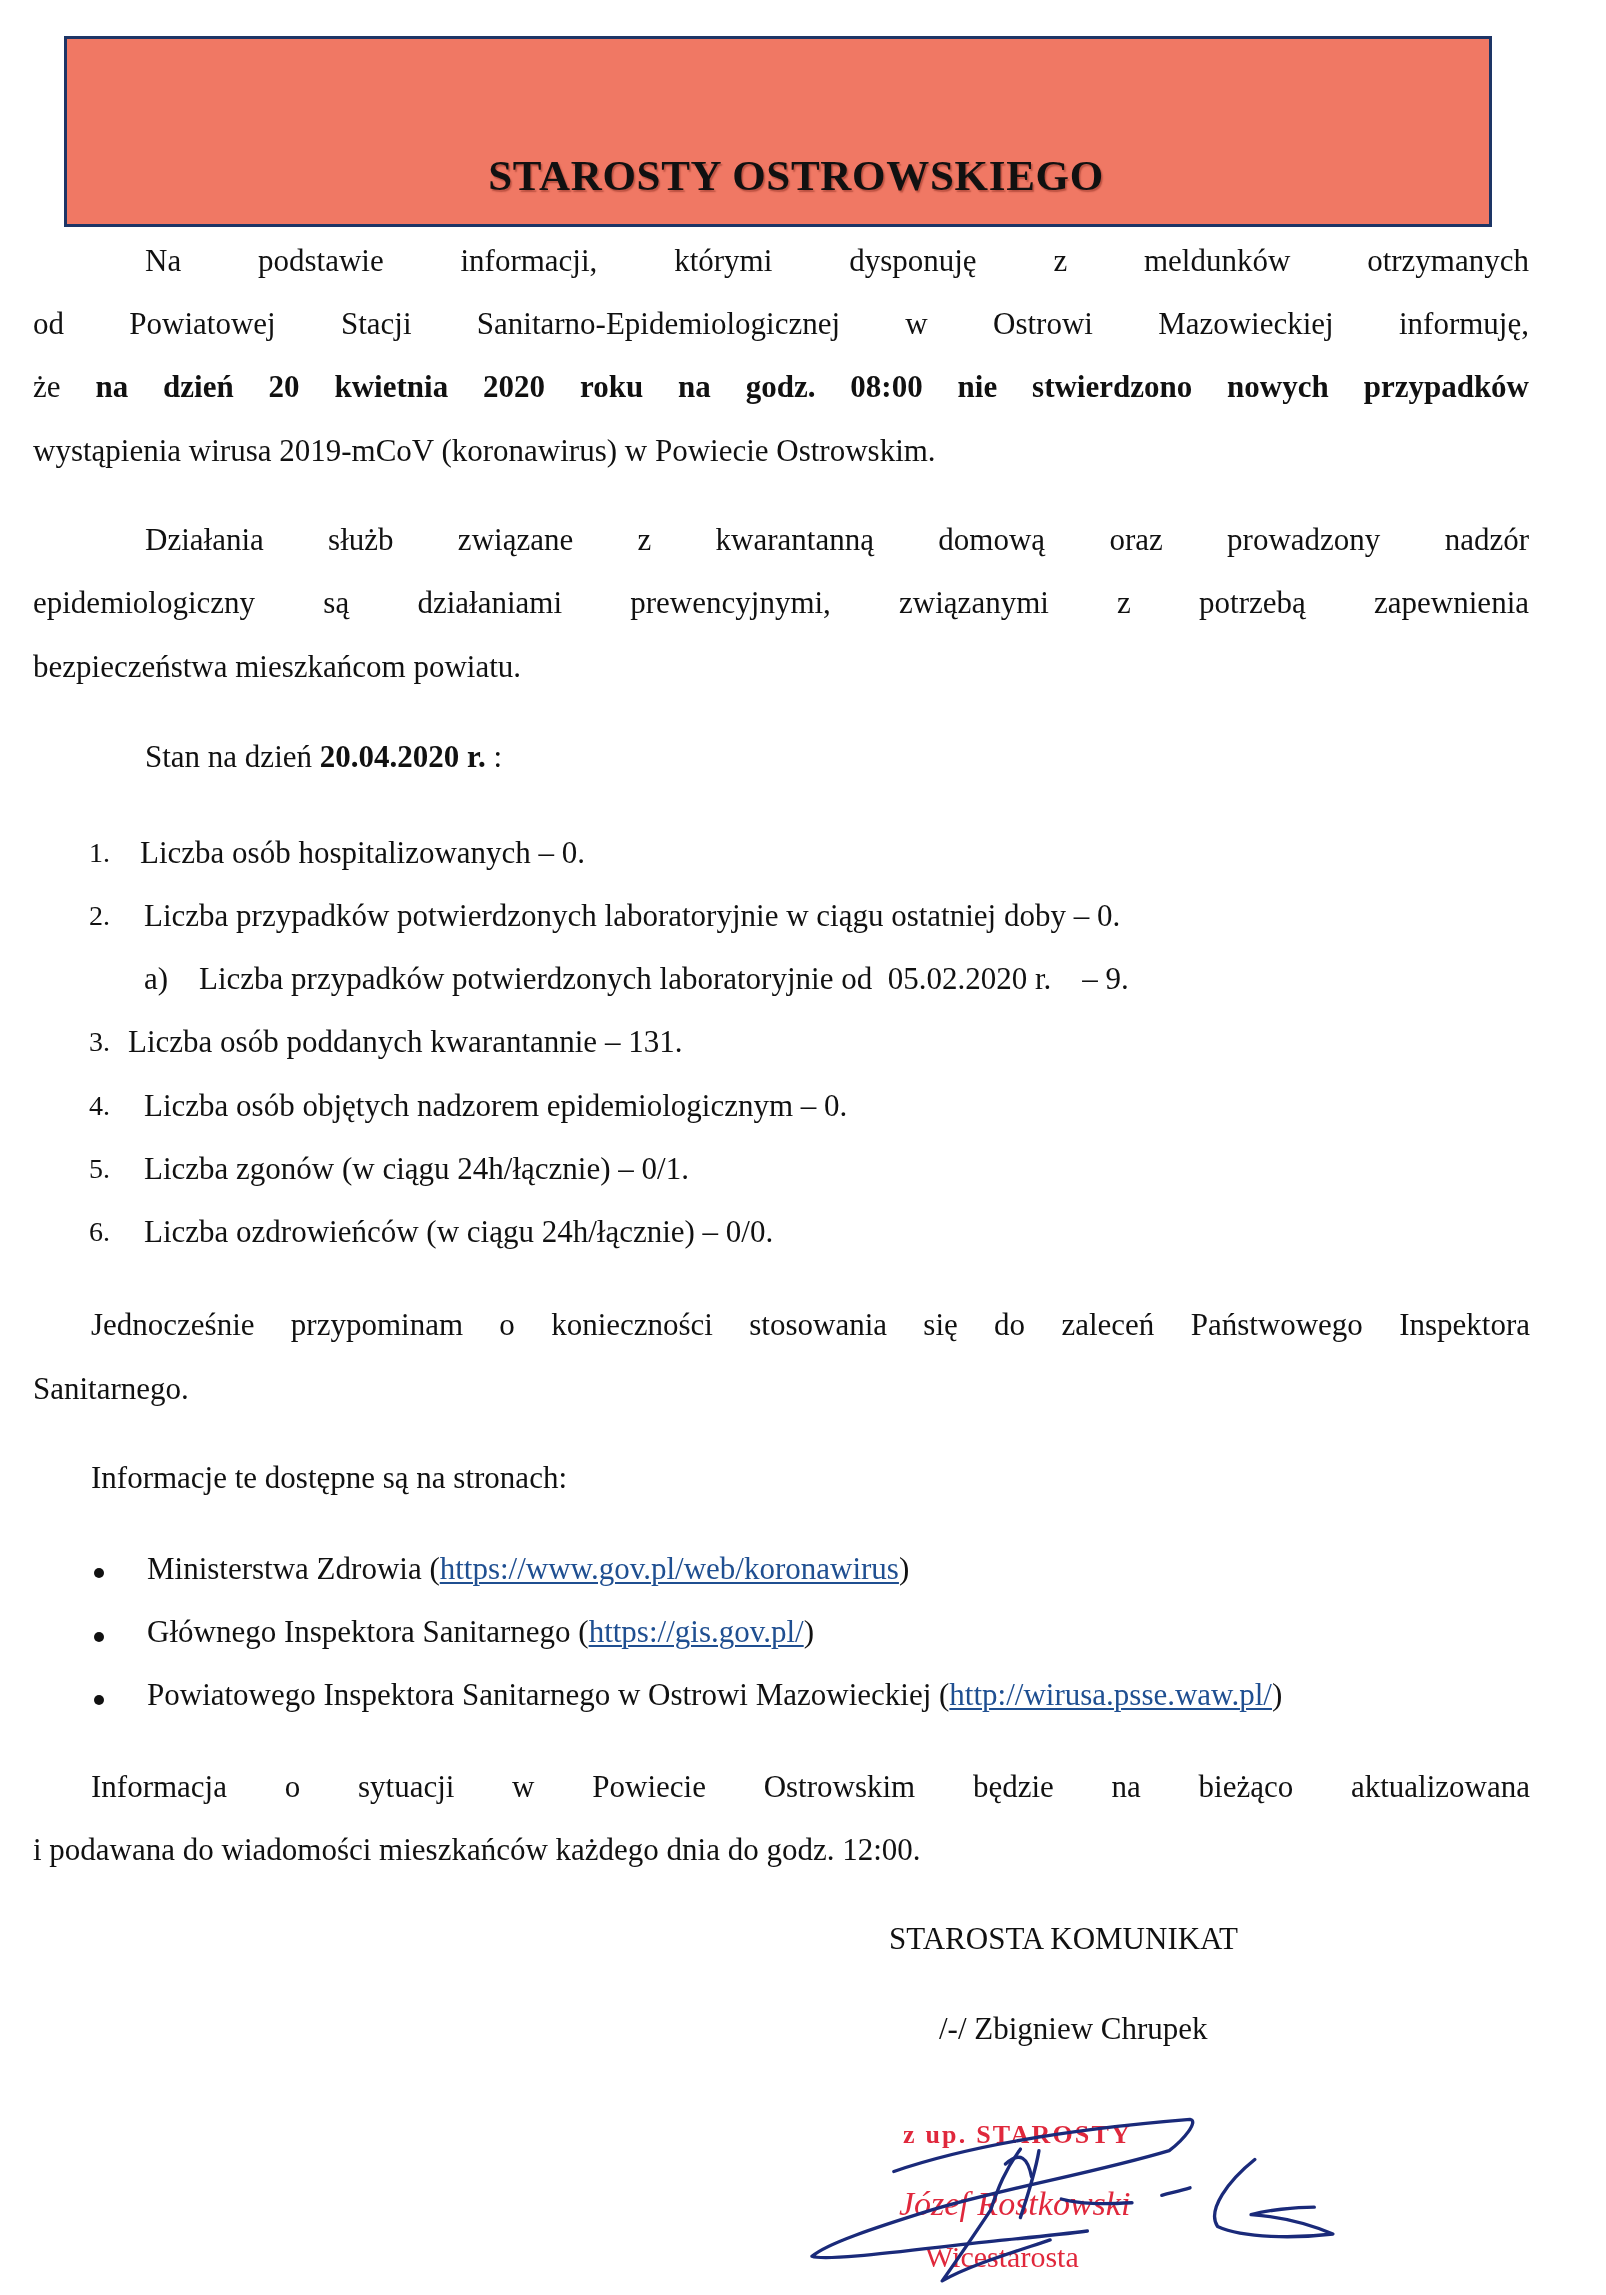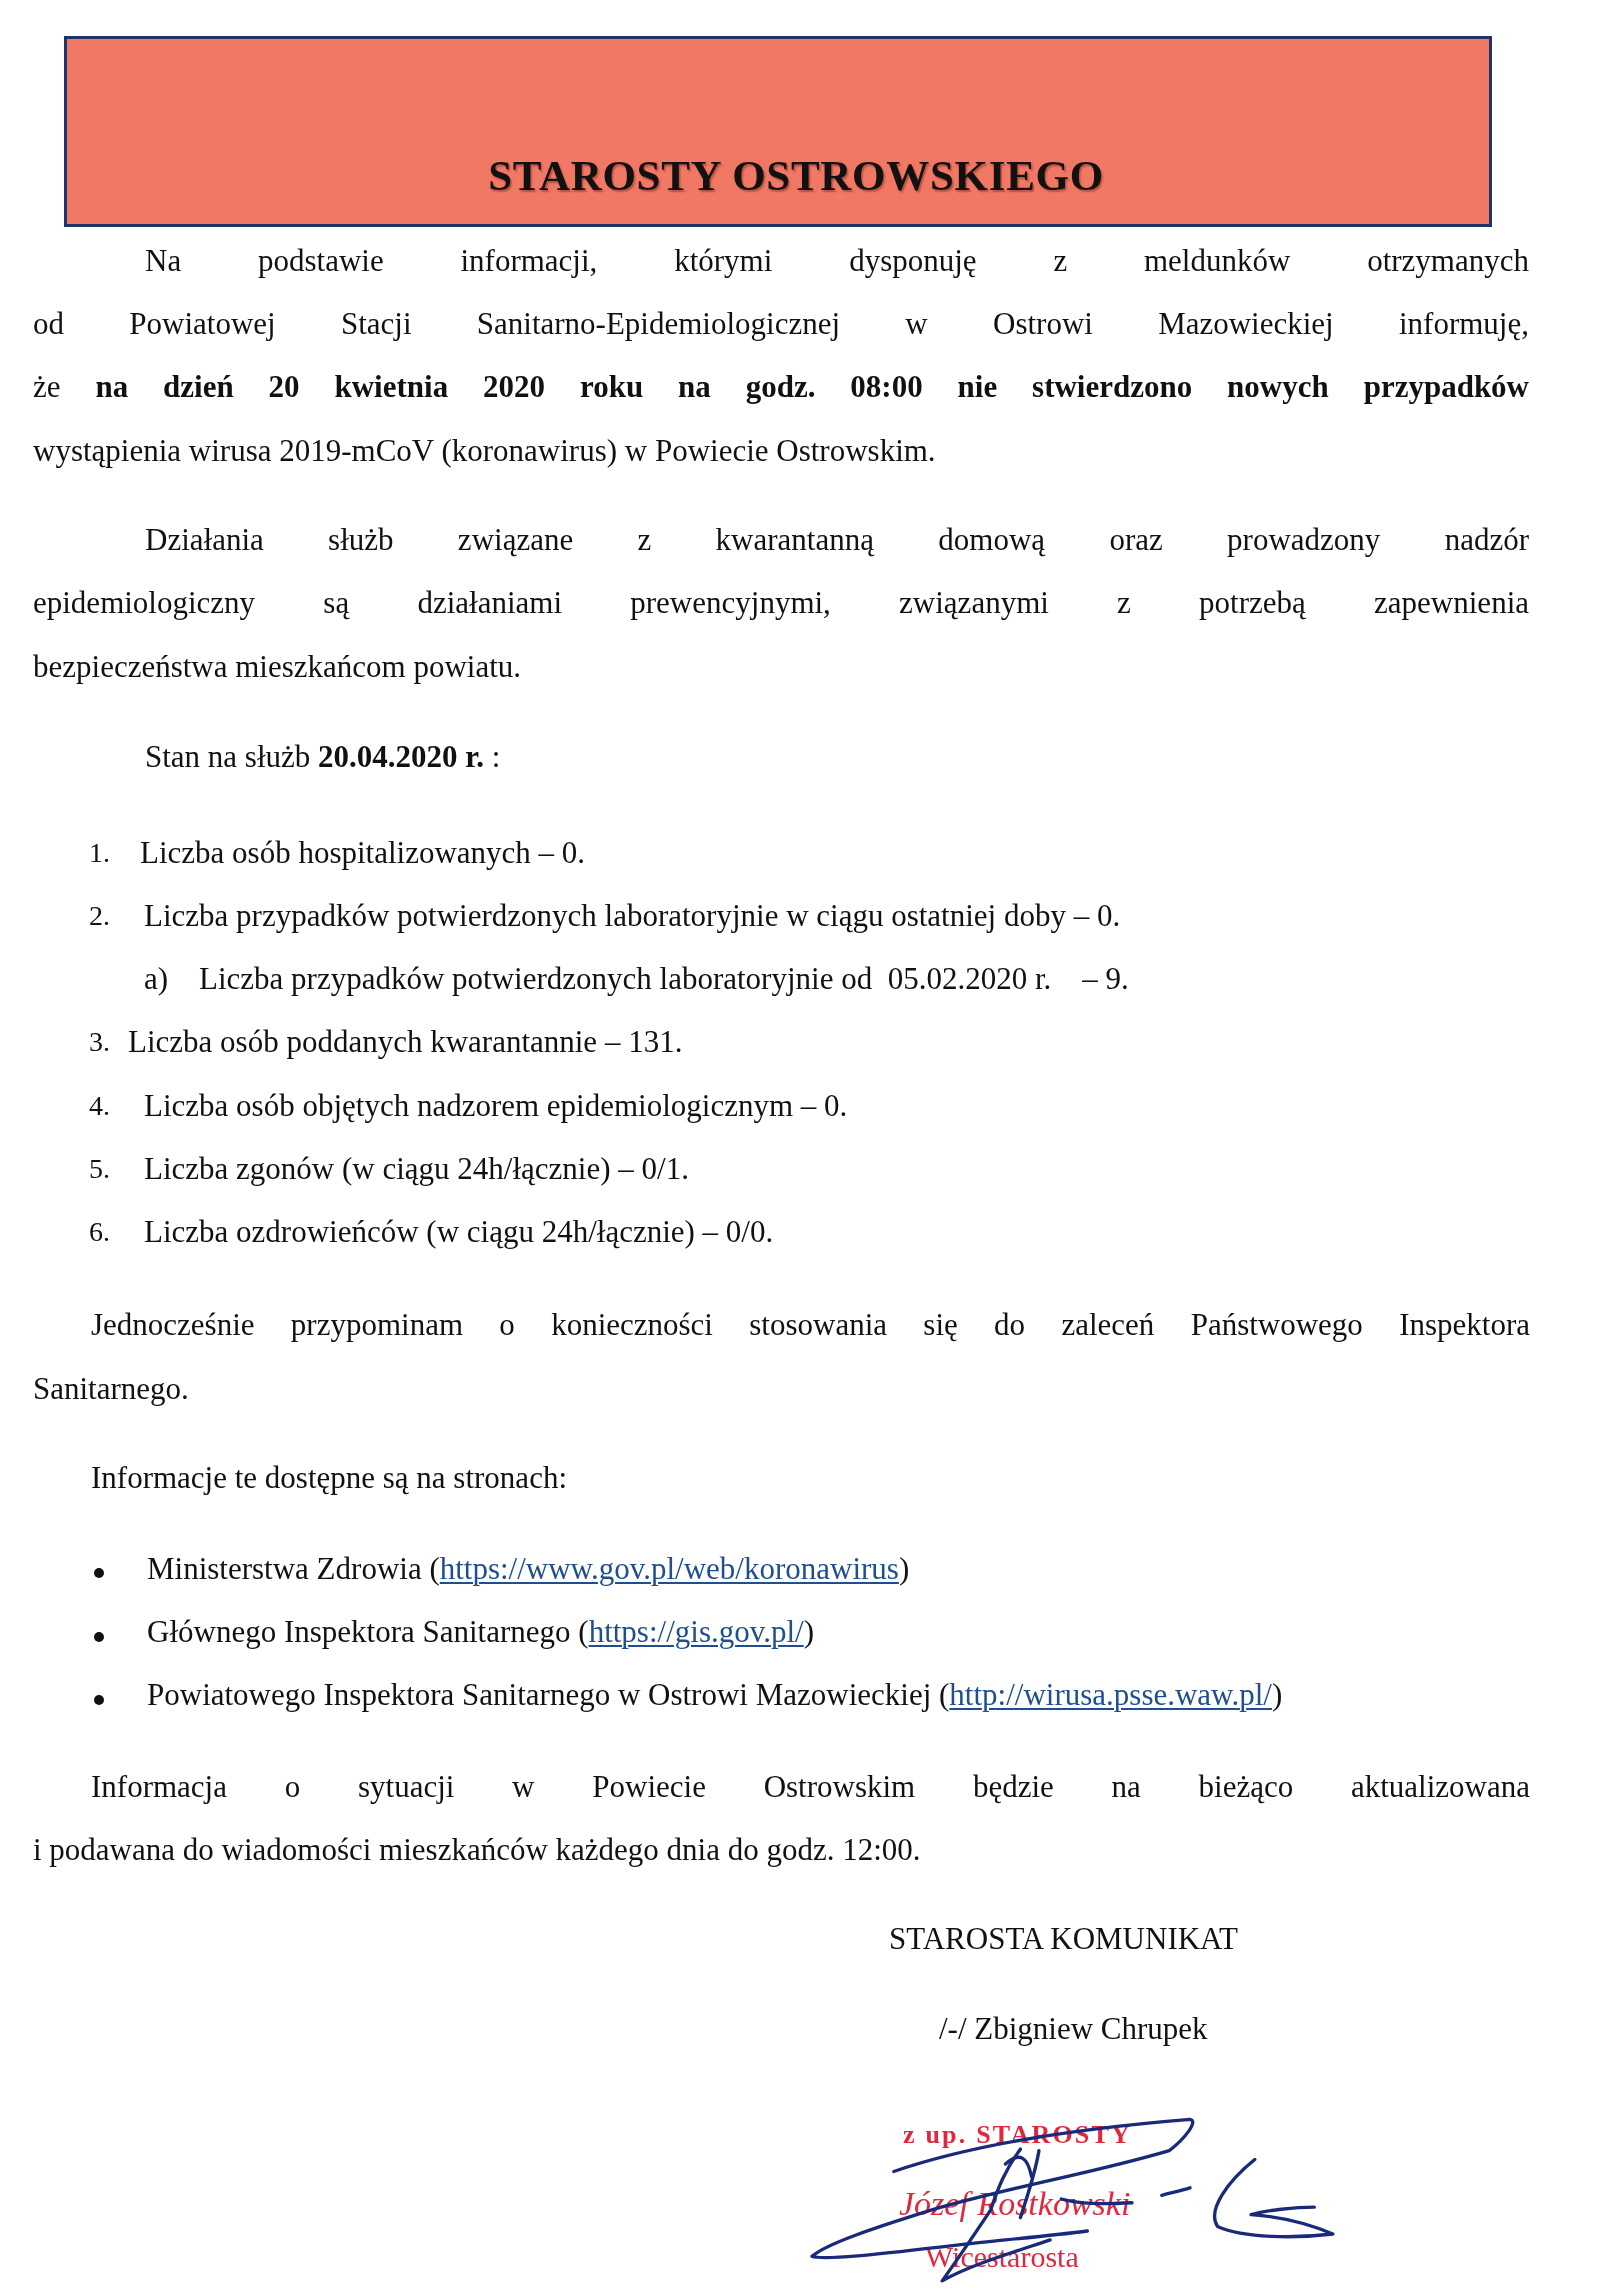--- a/index.html
+++ b/index.html
@@ -34,21 +34,21 @@
 <div class="line just" style="left:33px; top:368px; width:1496px;">
   <span>że</span>
   <b>na dzień 20 kwietnia 2020 roku na godz. 08:00 nie stwierdzono nowych przypadków</b>
 </div>
 <div class="line" style="left:33px; top:432px;">wystąpienia wirusa 2019-mCoV (koronawirus) w Powiecie Ostrowskim.</div>
 
 <div class="line just" style="left:145px; top:521px; width:1384px;">Działania służb związane z kwarantanną domową oraz prowadzony nadzór</div>
 <div class="line just" style="left:33px; top:584px; width:1496px;">epidemiologiczny są działaniami prewencyjnymi, związanymi z potrzebą zapewnienia</div>
 <div class="line" style="left:33px; top:648px;">bezpieczeństwa mieszkańcom powiatu.</div>
 
-<div class="line" style="left:145px; top:738px;"><span>Stan na służb </span><b>20.04.2020 r.</b><span> :</span></div>
+<div class="line" style="left:145px; top:738px;"><span>Stan na dzień </span><b>20.04.2020 r.</b><span> :</span></div>
 
 <div>
   <span class="num" style="left:89px; top:834px; font-size:28px;">1.</span>
   <span class="line" style="left:140px; top:834px;">Liczba osób hospitalizowanych – 0.</span>
 
   <span class="num" style="left:89px; top:897px; font-size:28px;">2.</span>
   <span class="line" style="left:144px; top:897px;">Liczba przypadków potwierdzonych laboratoryjnie w ciągu ostatniej doby – 0.</span>
 
   <span class="num" style="left:144px; top:960px;">a)</span>
   <span class="line" style="left:199px; top:960px; white-space:pre;">Liczba przypadków potwierdzonych laboratoryjnie od  05.02.2020 r.    – 9.</span>

